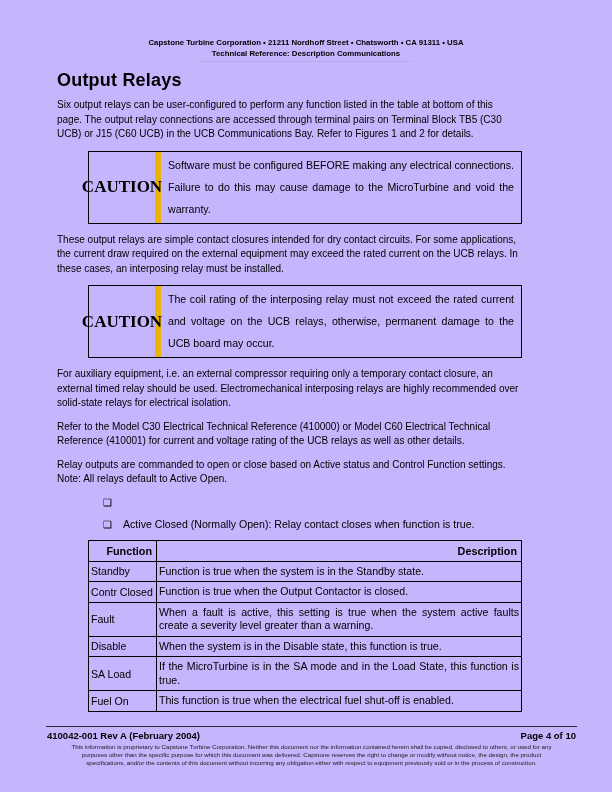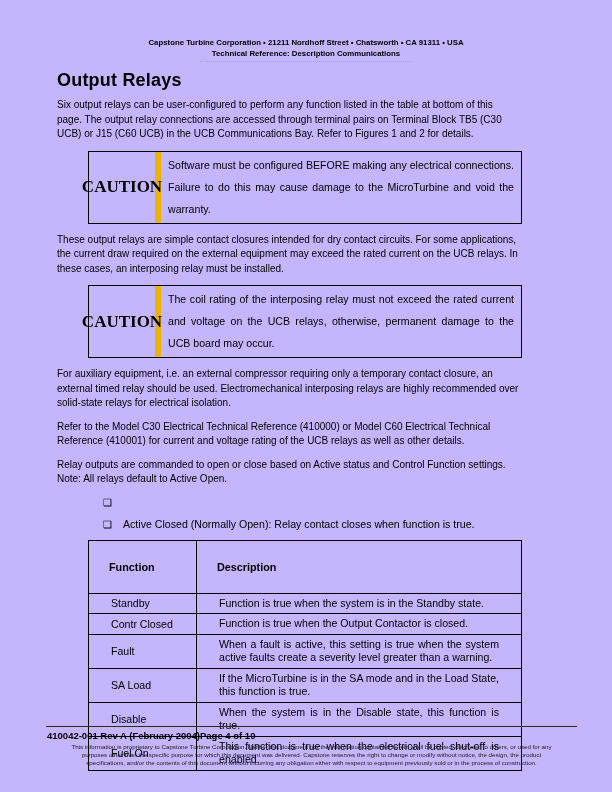--- a/index.html
+++ b/index.html
@@ -53,31 +53,31 @@
   .bullet-item { display: flex; margin-bottom: 9px; font-size: 10.6px; line-height: 13px; }
   .bullet-glyph { flex: 0 0 20px; font-size: 10px; line-height: 13px; }
   
   .fn-table {
     border-collapse: collapse;
     margin-left: 31px; width: 434px;
     font-size: 10.6px;
   }
   .fn-table th, .fn-table td {
     border: 1px solid #000;
-    padding: 3px 22px;
+    padding: 3px 2px;
     vertical-align: middle;
   }
-  .fn-table th { text-align: left; font-weight: bold; padding: 20px; font-size: 10.8px; }
+  .fn-table th { text-align: right; font-weight: bold; padding: 4px; font-size: 10.8px; }
   .fn-table td.fn-cell { width: 63px; }
   .fn-table td.desc-cell { text-align: justify; line-height: 13.5px; }
   
   .doc-footer { position: absolute; left: 46px; width: 531px; top: 726px; }
   .footer-rule { border-top: 1.5px solid #2b2b2b; margin-bottom: 2px; }
   .footer-row {
-    display: flex; 
+    display: flex; justify-content: space-between;
     font-weight: bold; font-size: 9.5px; padding: 1px 1px 0 1px;
   }
   .footer-legal {
     margin-top: 2px; text-align: center;
     font-size: 6.2px; line-height: 8px; color: #1a1a1a;
   }
 </style>
 </head>
 <body>
 
@@ -138,26 +138,26 @@
         </tr>
         <tr>
           <td class="fn-cell">Contr Closed</td>
           <td class="desc-cell">Function is true when the Output Contactor is closed.</td>
         </tr>
         <tr>
           <td class="fn-cell">Fault</td>
           <td class="desc-cell">When a fault is active, this setting is true when the system active faults create a severity level greater than a warning.</td>
         </tr>
         <tr>
+          <td class="fn-cell">Disable</td>
+          <td class="desc-cell">When the system is in the Disable state, this function is true.</td>
+        </tr>
+        <tr>
           <td class="fn-cell">SA Load</td>
           <td class="desc-cell">If the MicroTurbine is in the SA mode and in the Load State, this function is true.</td>
-        </tr>
-        <tr>
-          <td class="fn-cell">Disable</td>
-          <td class="desc-cell">When the system is in the Disable state, this function is true.</td>
         </tr>
         <tr>
           <td class="fn-cell">Fuel On</td>
           <td class="desc-cell">This function is true when the electrical fuel shut-off is enabled.</td>
         </tr>
       </tbody>
     </table>
 
   </div>
 

